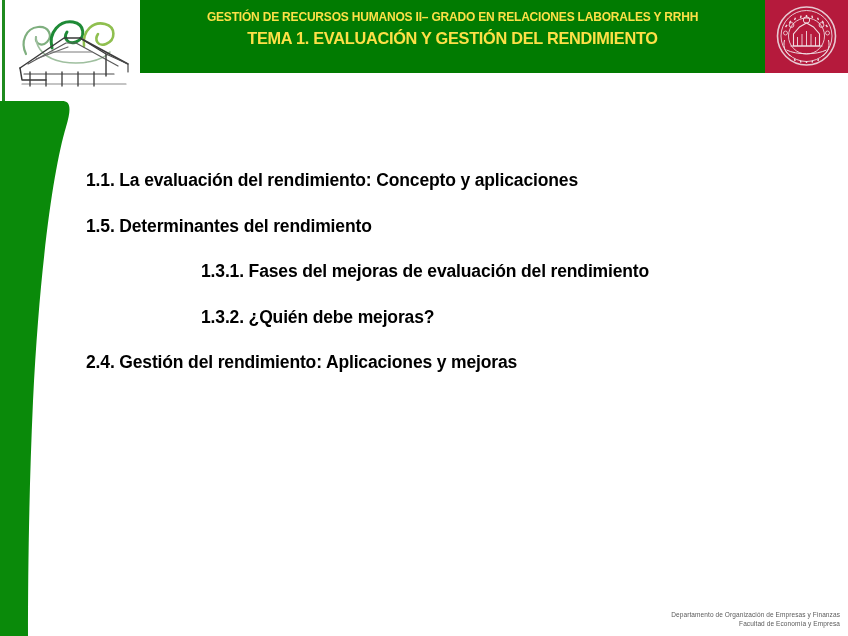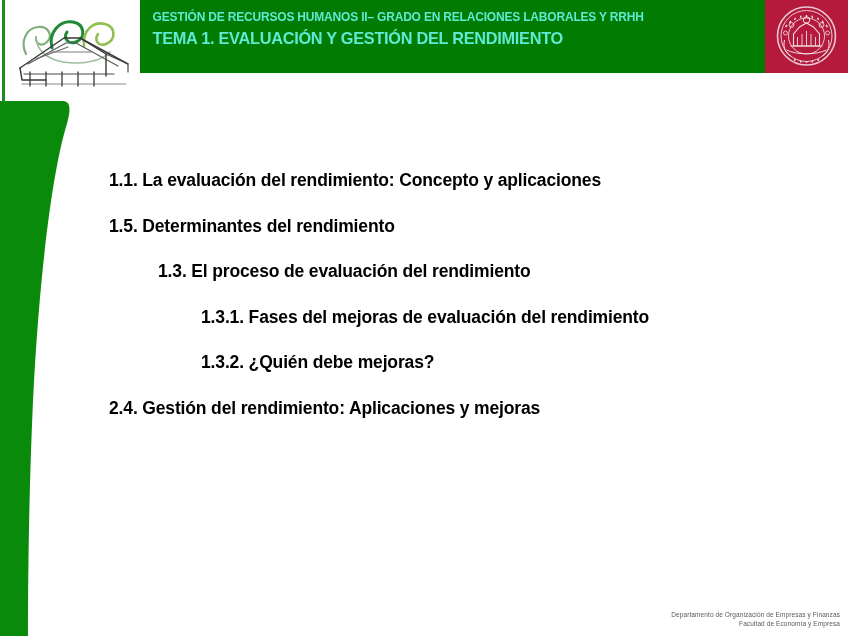--- a/index.html
+++ b/index.html
@@ -68,22 +68,22 @@
     height: 73px;
     background: #B51A3C;
     overflow: hidden;
   }
   .seal-band svg { display:block; }
 
   .title-lines {
     position: absolute;
     left: 0; top: 10px;
     width: 625px;
-    text-align: left;
-    color: #5eead4;
+    text-align: center;
+    color: #fde047;
   }
   .title-line1 {
     font-size: 12.5px;
     font-weight: bold;
     letter-spacing: -0.2px;
     line-height: 15px;
     white-space: nowrap;
     transform: scaleX(0.96);
   }
   .title-line2 {
@@ -114,21 +114,21 @@
   }
   .outline-item {
     color: #000000;
     font-weight: bold;
     font-size: 17.5px;
     line-height: 20px;
     letter-spacing: -0.15px;
     white-space: nowrap;
     margin-bottom: 25.5px;
   }
-  .lvl0 { margin-left: 109px; }
+  .lvl0 { margin-left: 86px; }
   .lvl1 { margin-left: 158px; }
   .lvl2 { margin-left: 201px; }
 
   
   .footer {
     position: absolute;
     right: 8px;
     bottom: 8px;
     text-align: right;
     color: #5a5a5a;
@@ -210,21 +210,20 @@
       <path d="M0,0 L62,0 C70,0 72,6 66,26 C54,66 40,160 33,300 C29,390 28,470 28,535 L0,535 Z" fill="#0A8A0A"></path>
     </svg>
   </div>
 
   <div class="outline">
 
     <div class="outline-item lvl0">1.1. La evaluación del rendimiento: Concepto y aplicaciones</div>
 
     <div class="outline-item lvl0">1.5. Determinantes del rendimiento</div>
 
-    <div class="outline-item lvl1">1.3. El proceso de evaluación del rendimiento</div>
 
     <div class="outline-item lvl2">1.3.1. Fases del mejoras de evaluación del rendimiento</div>
 
     <div class="outline-item lvl2">1.3.2. ¿Quién debe mejoras?</div>
 
 
 
     <div class="outline-item lvl0">2.4. Gestión del rendimiento: Aplicaciones y mejoras</div>
 
   </div>

